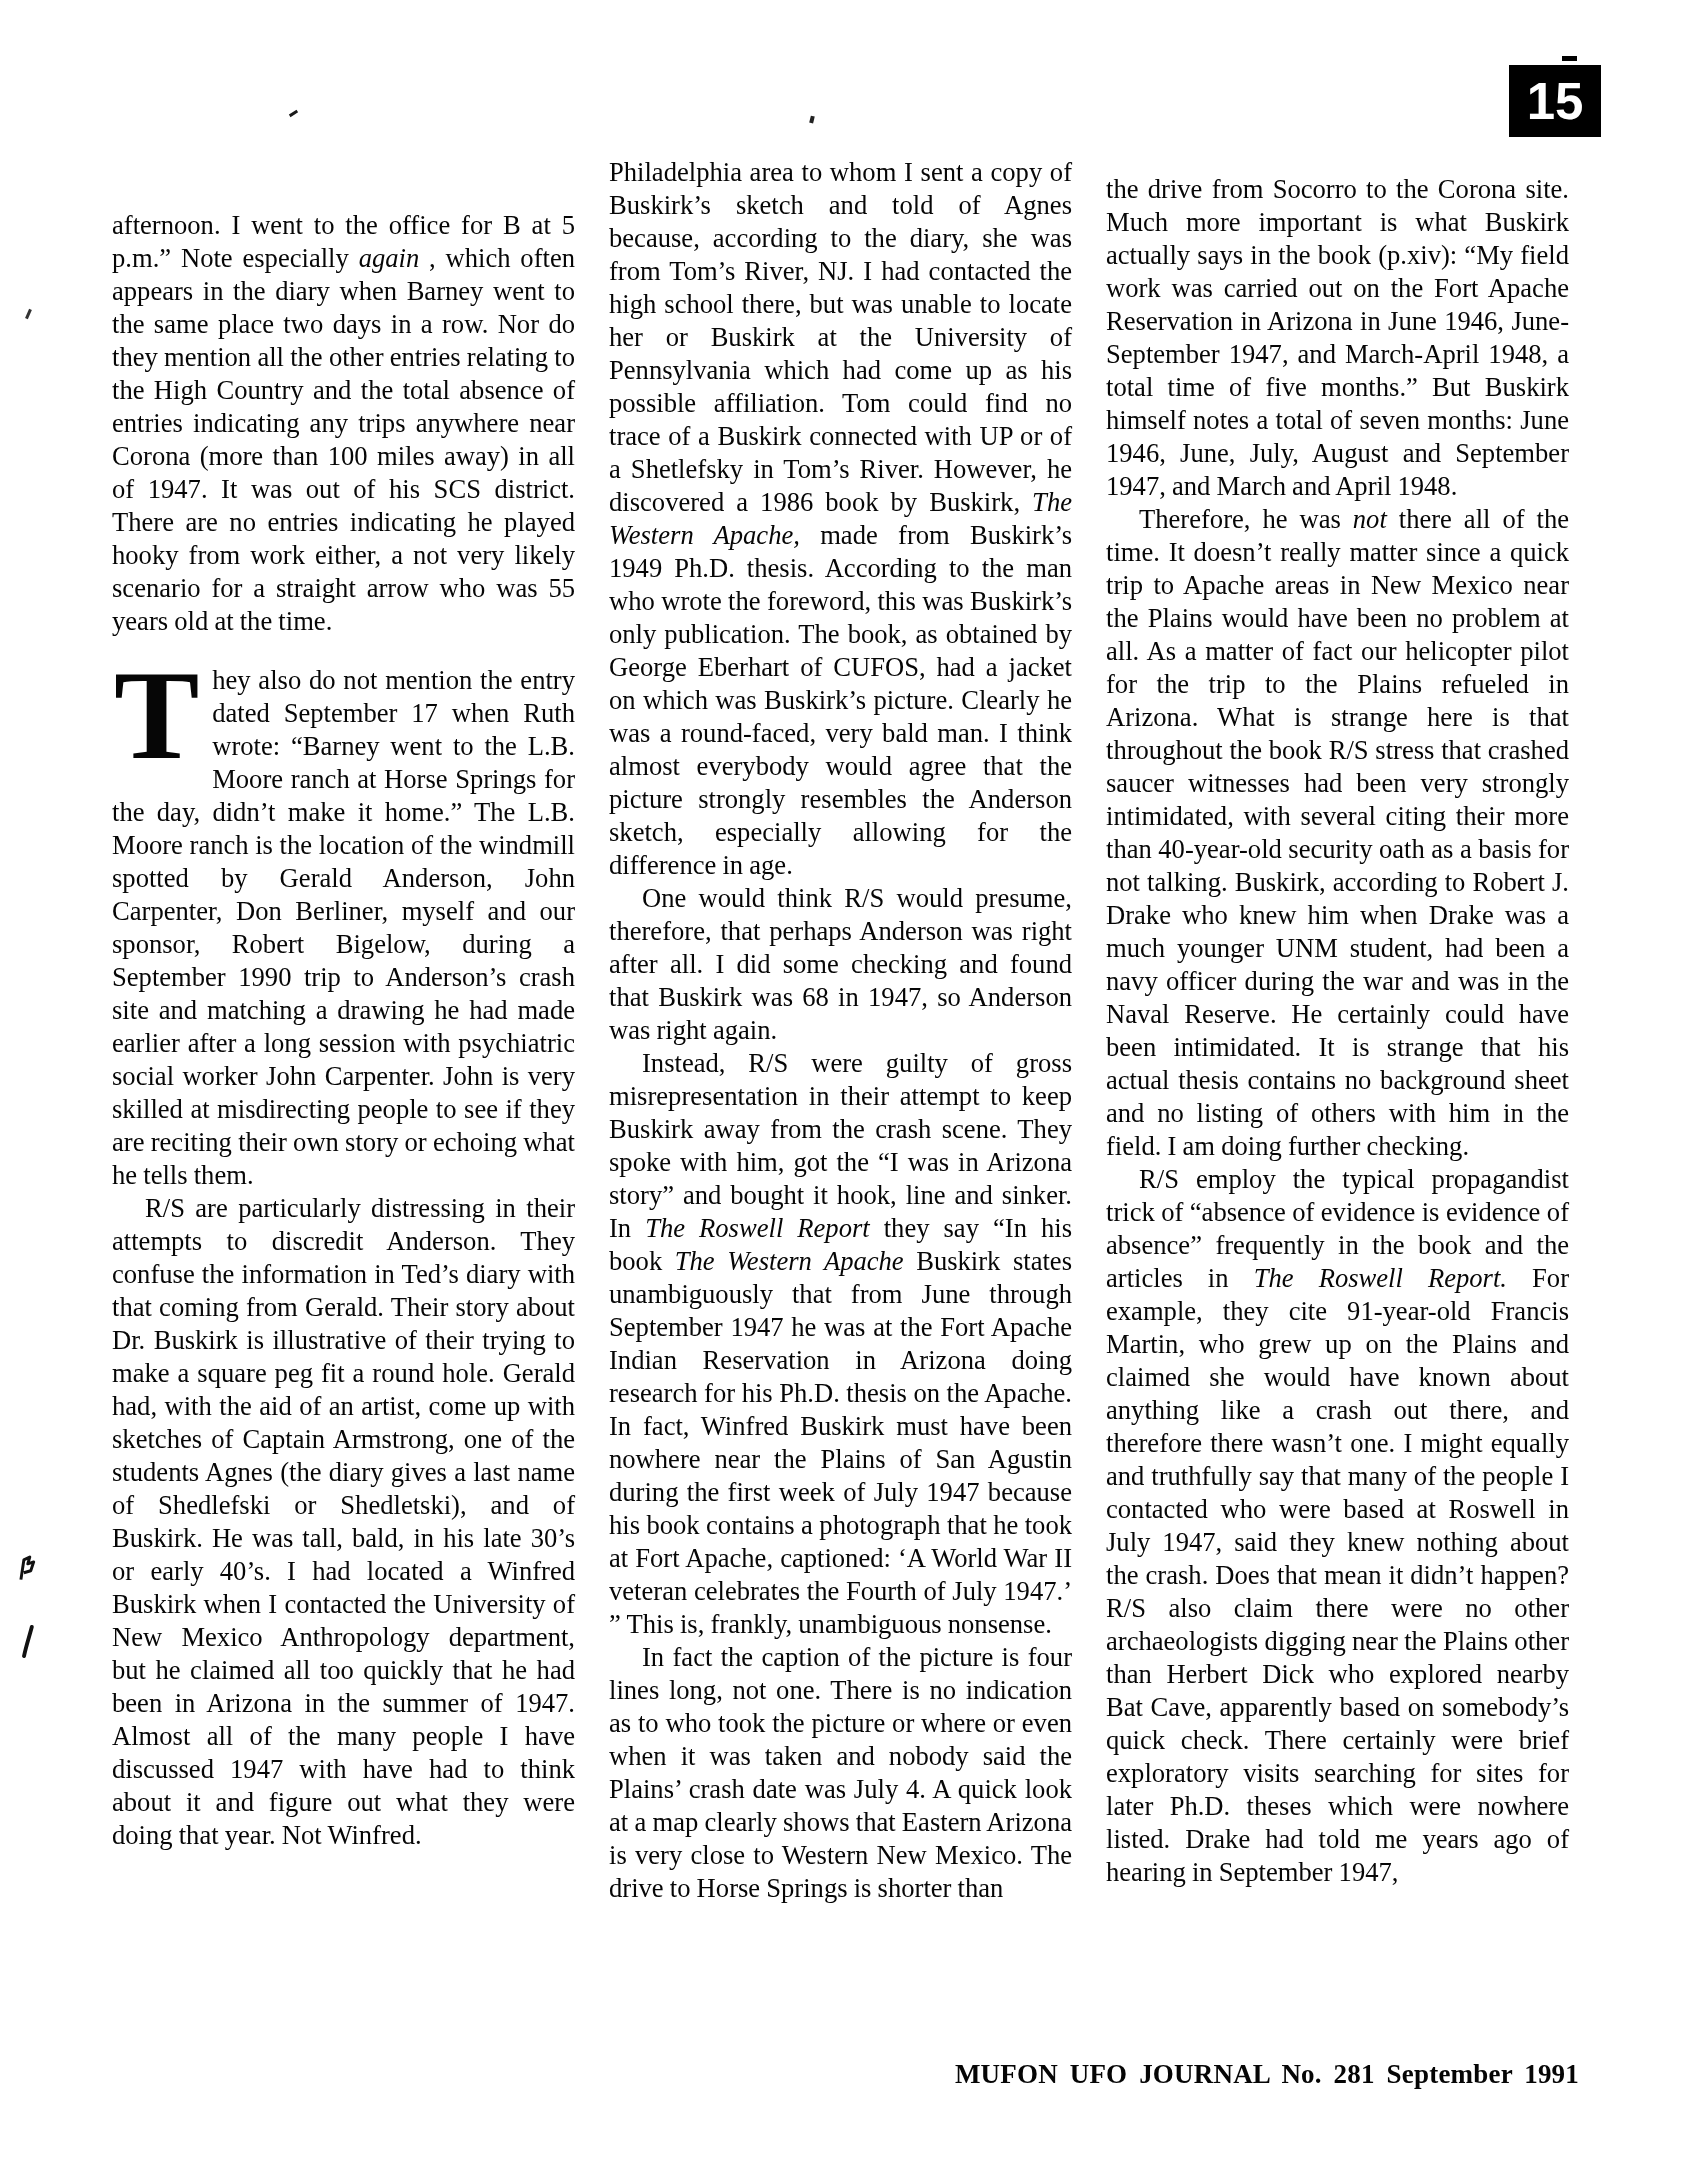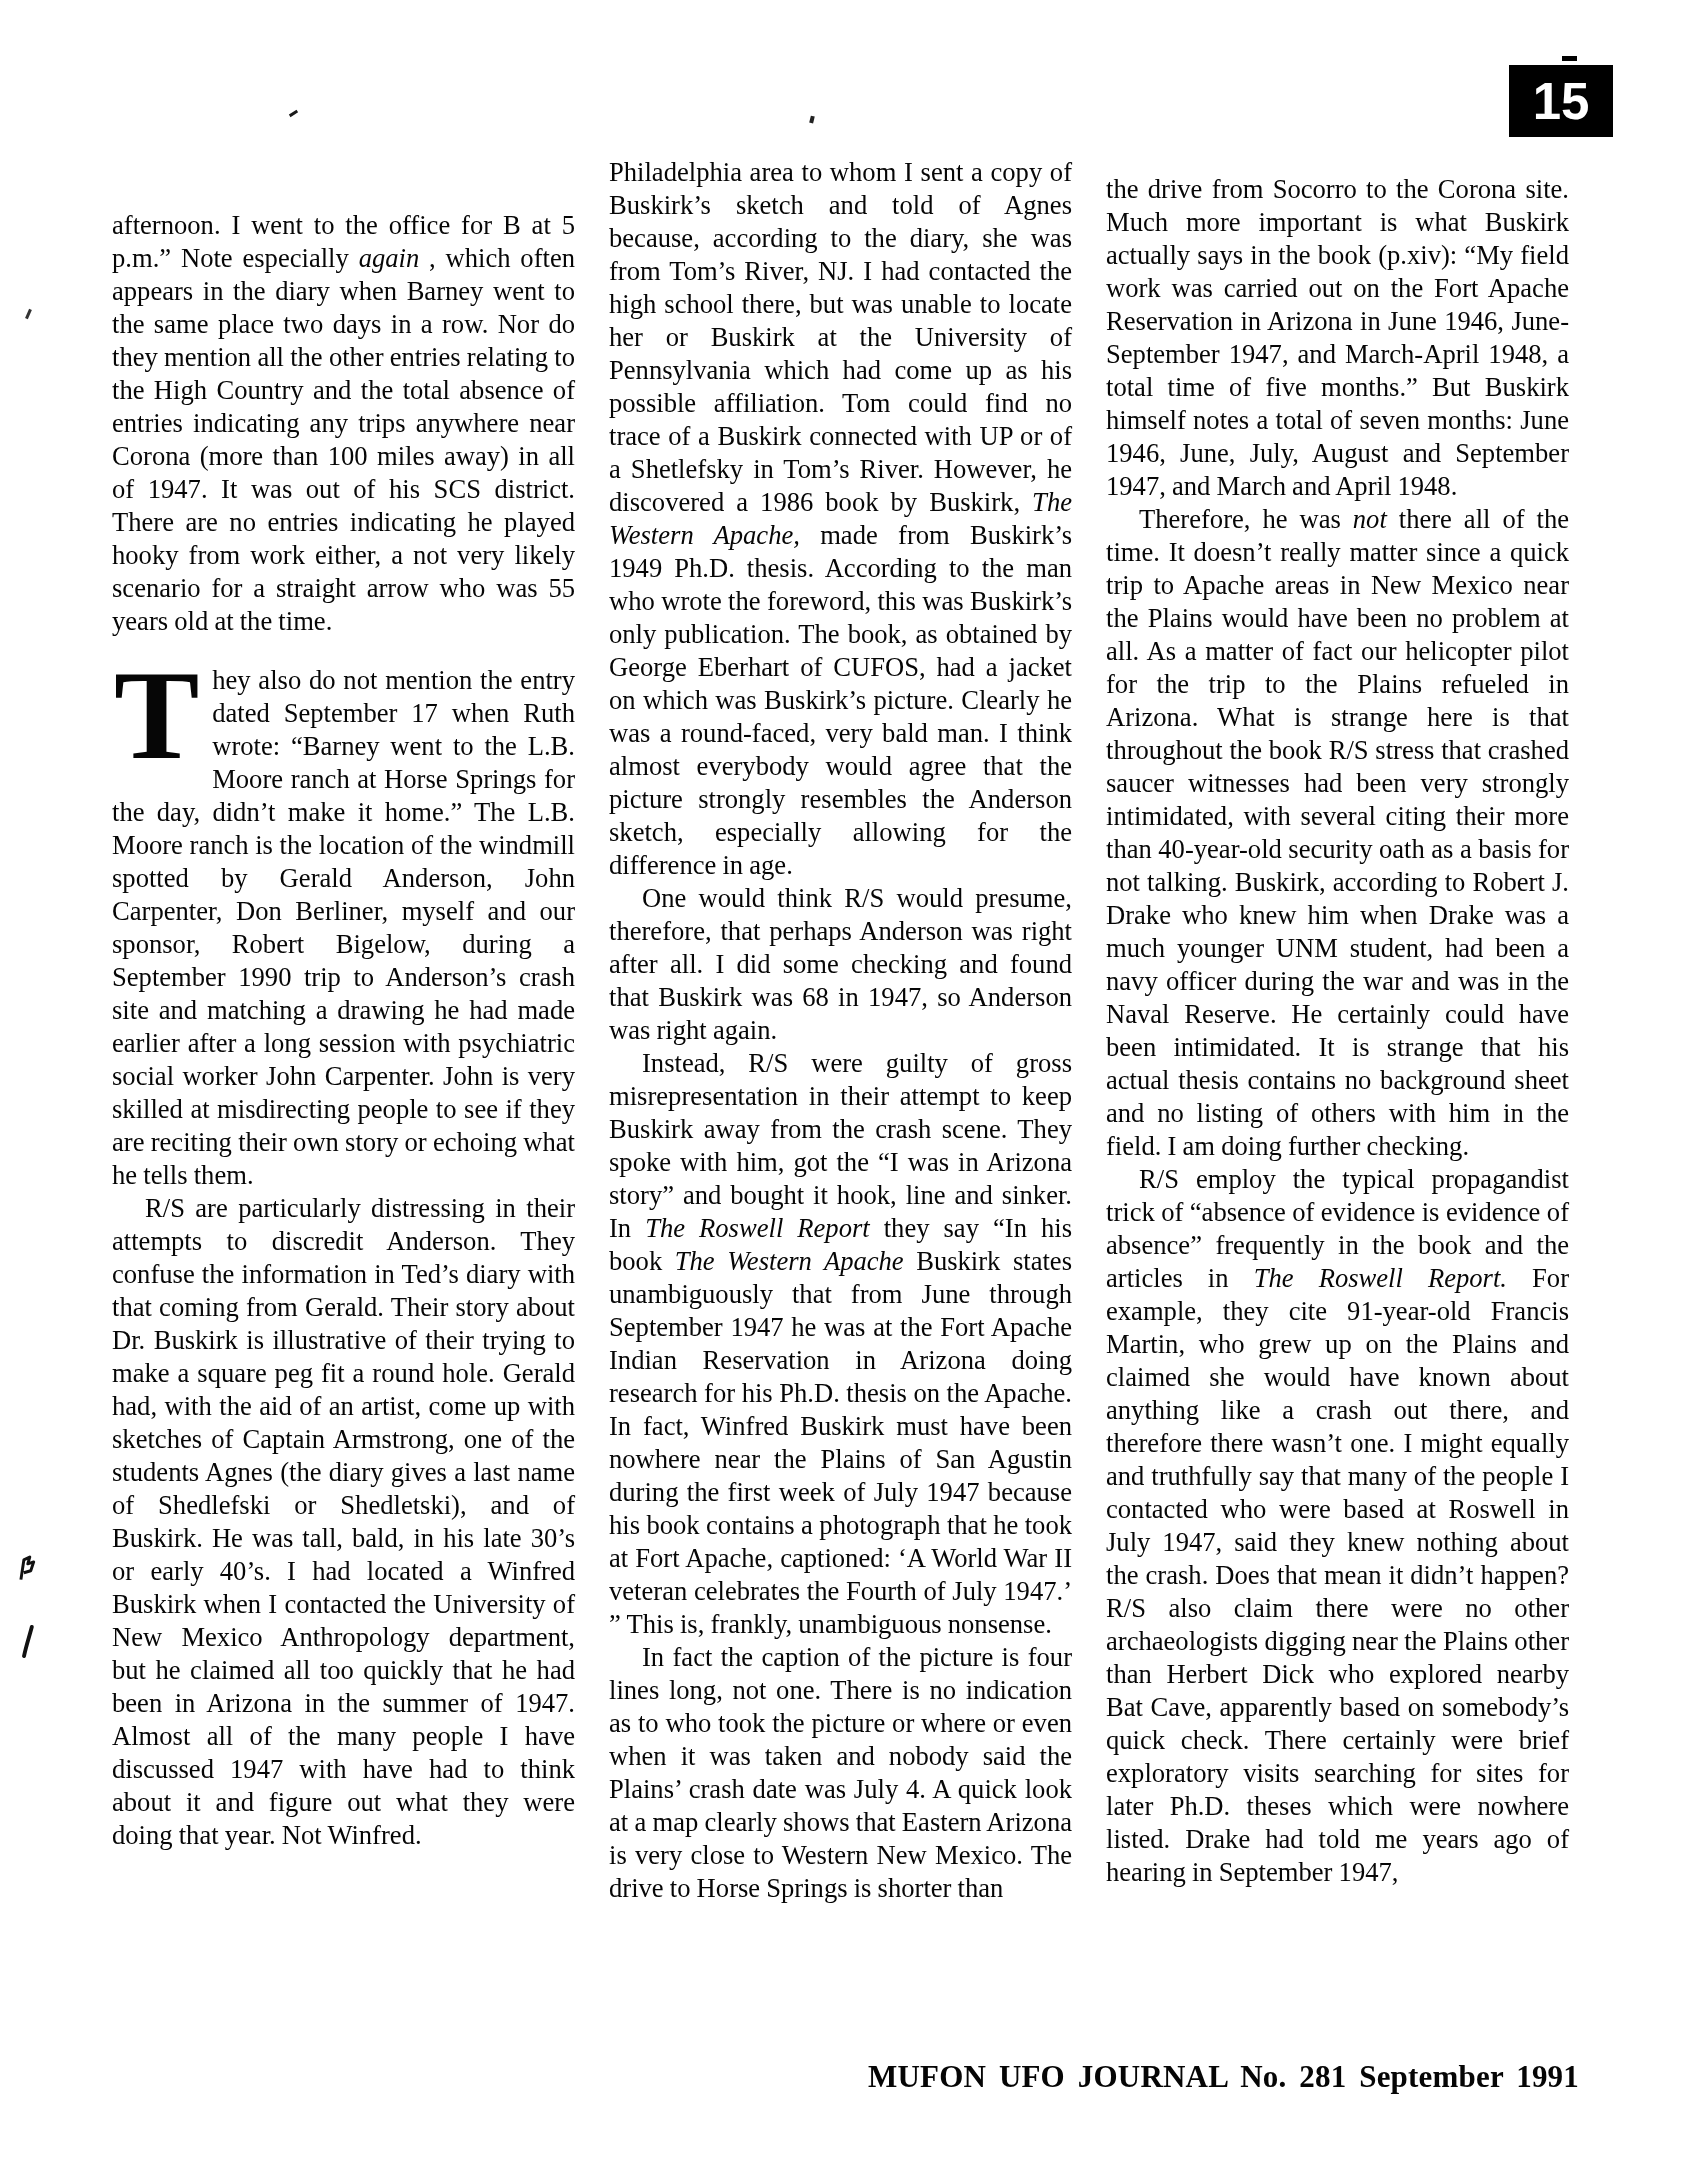--- a/index.html
+++ b/index.html
@@ -20,27 +20,27 @@
   }
   .para.indent{text-indent:33px;}
   .para.continued{text-indent:0;}
   .para.dropcap-para{margin-top:26.6px;text-indent:0;}
   .dropcap{
     float:left;font-weight:700;font-size:128px;line-height:95px;
     height:97px;padding:3.9px 12.8px 0 2px;
   }
   .it{font-style:italic;}
   .page-badge{
-    position:absolute;left:1509px;top:65px;width:104px;height:72px;
+    position:absolute;left:1509px;top:65px;width:92px;height:72px;
     background:#000;color:#fff;display:flex;align-items:center;justify-content:center;
     font-family:"Liberation Sans","DejaVu Sans",sans-serif;font-weight:700;font-size:51px;
   }
   .badge-dash{position:absolute;left:1562px;top:56px;width:14.8px;height:4.9px;background:#000;}
   .footer{
-    position:absolute;top:2059px;right:120px;font-weight:700;font-size:31px;
+    position:absolute;top:2059px;right:120px;font-weight:700;font-size:27px;
     word-spacing:4.9px;letter-spacing:0.2px;white-space:nowrap;color:#050505;
   }
   
   .artifact{position:absolute;}
   .art-tick1{left:289px;top:112px;width:8.9px;height:3px;background:#1a1a1a;transform:rotate(-32deg);}
   .art-dot{left:810px;top:116px;width:3.9px;height:6.9px;background:#222;transform:rotate(14deg);}
   .art-spec{left:26.6px;top:309px;width:3px;height:9.9px;background:#333;transform:rotate(24deg);}
   .art-flag{left:15.8px;top:1554px;}
   .art-slash{left:19.7px;top:1625px;}
 </style>

